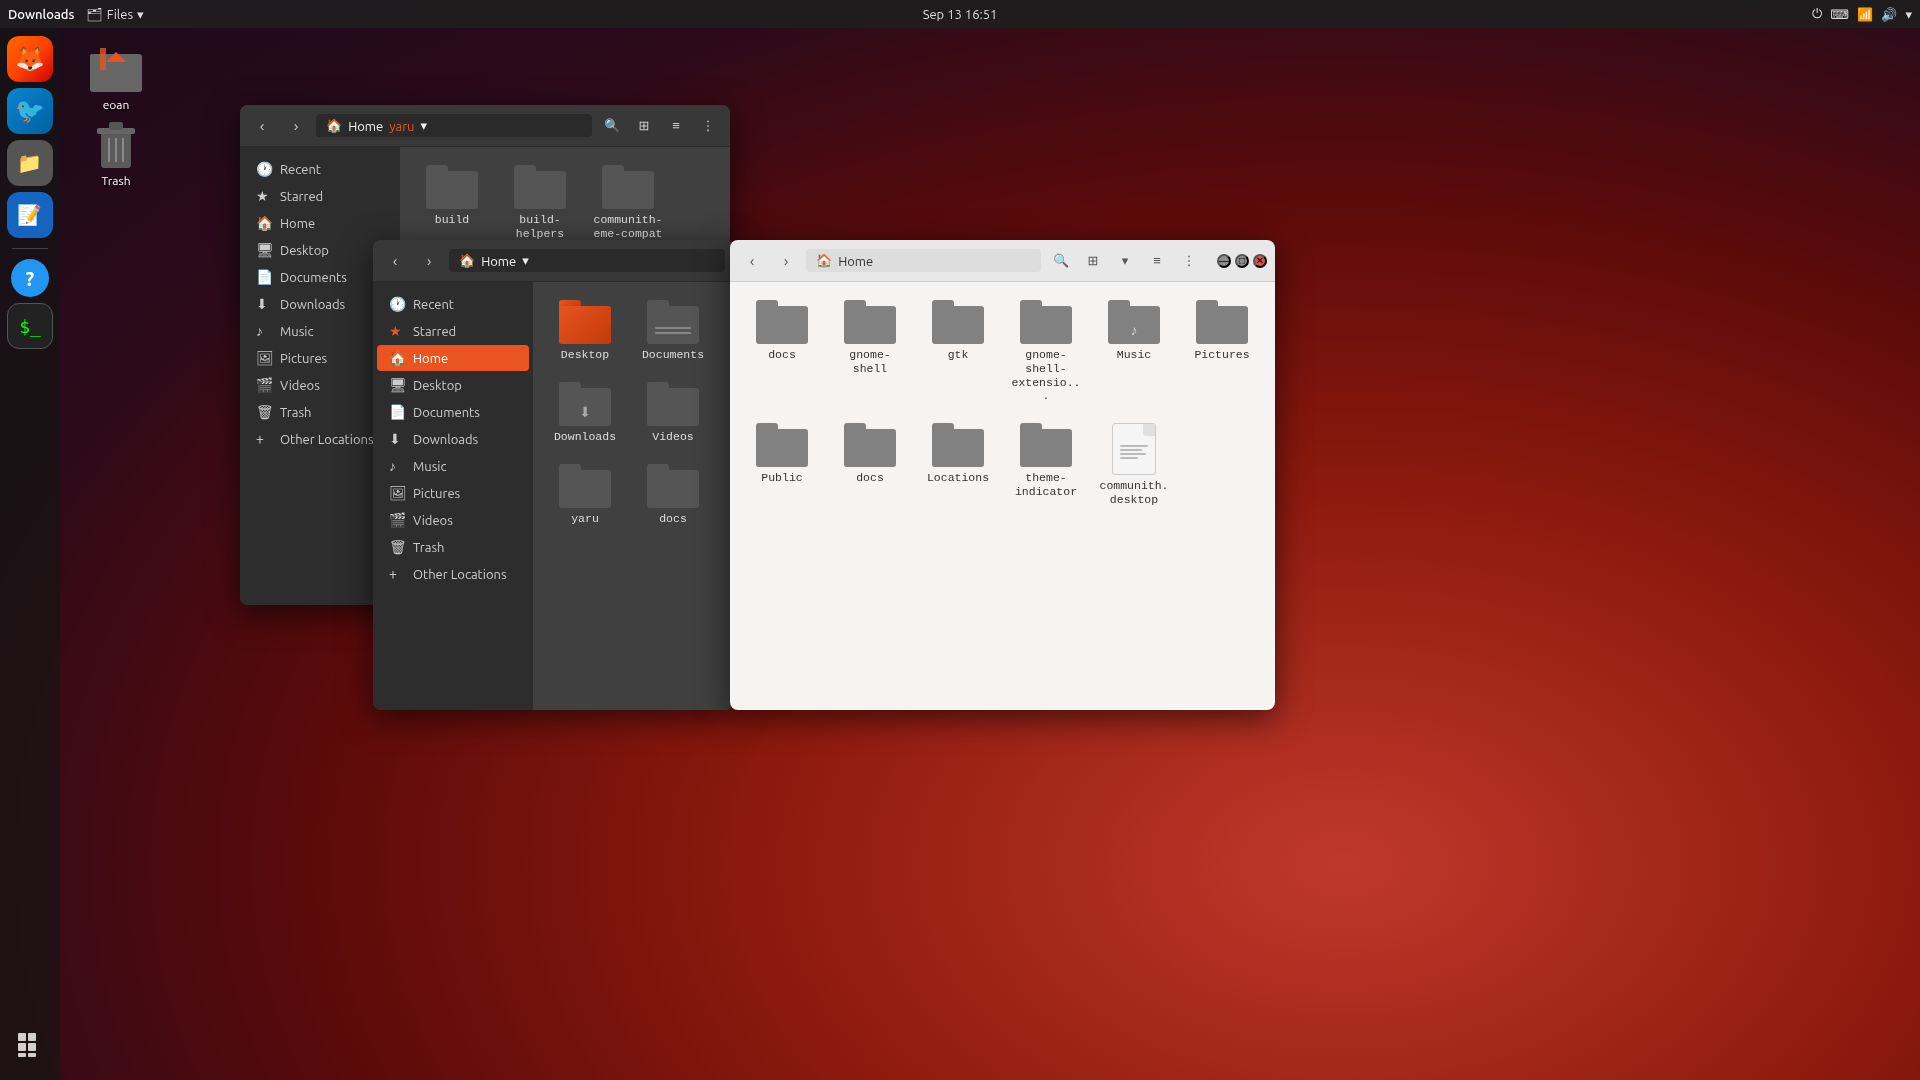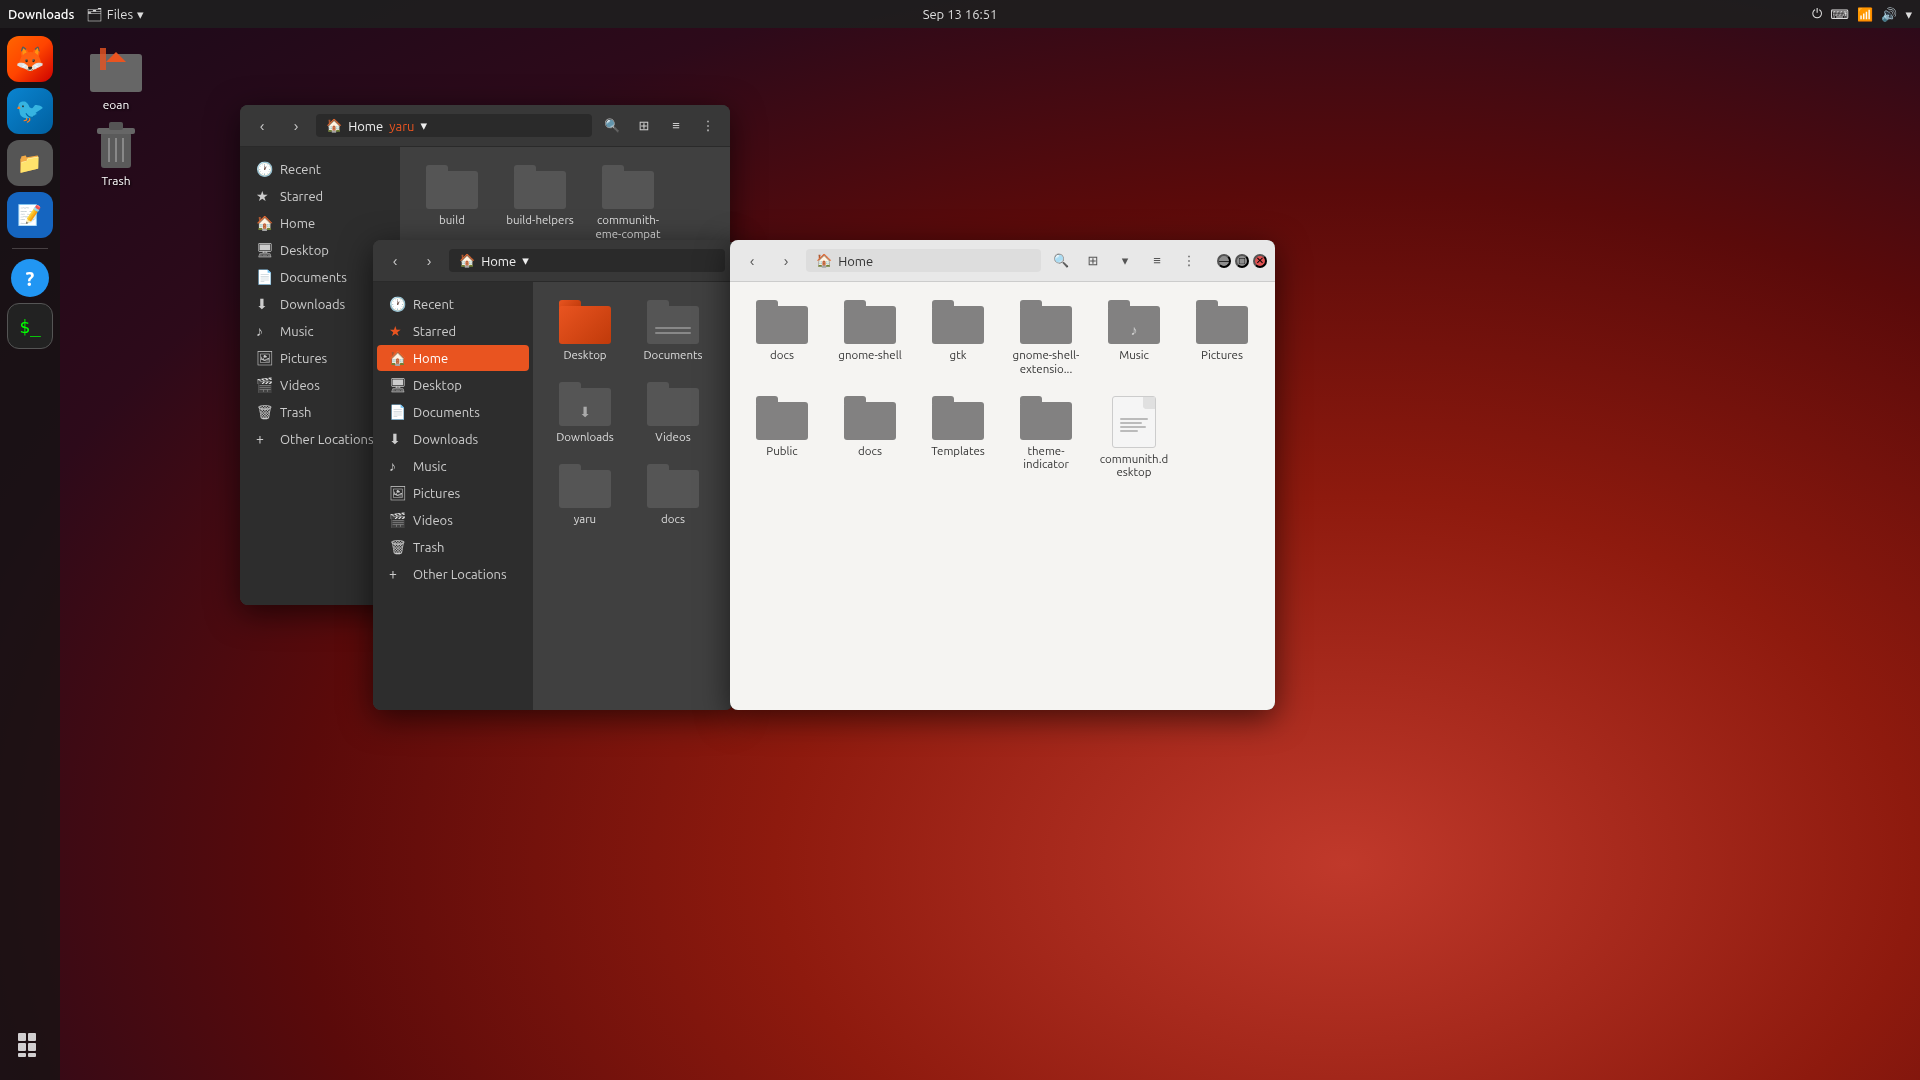--- a/index.html
+++ b/index.html
@@ -214,20 +214,21 @@
     .folder-icon.dark .folder-tab { background: #555; }
     .folder-icon.special .folder-body { background: linear-gradient(135deg, #e95420, #c03a0a); }
     .folder-icon.special .folder-tab { background: #c03a0a; }
     .file-label {
       font-size: 11.5px;
       color: #ddd;
       text-align: center;
       line-height: 1.2;
       word-break: break-word;
       max-width: 76px;
+      font-family: Liberation Mono, monospace;
     }
     .file-label.dark-label { color: #333; }
 
     
     .folder-overlay {
       position: absolute;
       bottom: 6px;
       left: 50%;
       transform: translateX(-50%);
       font-size: 16px;
@@ -691,21 +692,21 @@
         <div class="folder-body" style="background:#6e6e6e;"></div>
       </div>
       <span class="file-label dark-label">docs</span>
     </div>
 
     <div class="file-item white-bg-hover">
       <div class="folder-icon" style="opacity:0.85;">
         <div class="folder-tab" style="background:#6e6e6e;"></div>
         <div class="folder-body" style="background:#6e6e6e;"></div>
       </div>
-      <span class="file-label dark-label">Templates</span>
+      <span class="file-label dark-label">Locations</span>
     </div>
 
     <div class="file-item white-bg-hover">
       <div class="folder-icon" style="opacity:0.85;">
         <div class="folder-tab" style="background:#6e6e6e;"></div>
         <div class="folder-body" style="background:#6e6e6e;"></div>
       </div>
       <span class="file-label dark-label">theme-indicator</span>
     </div>
 

